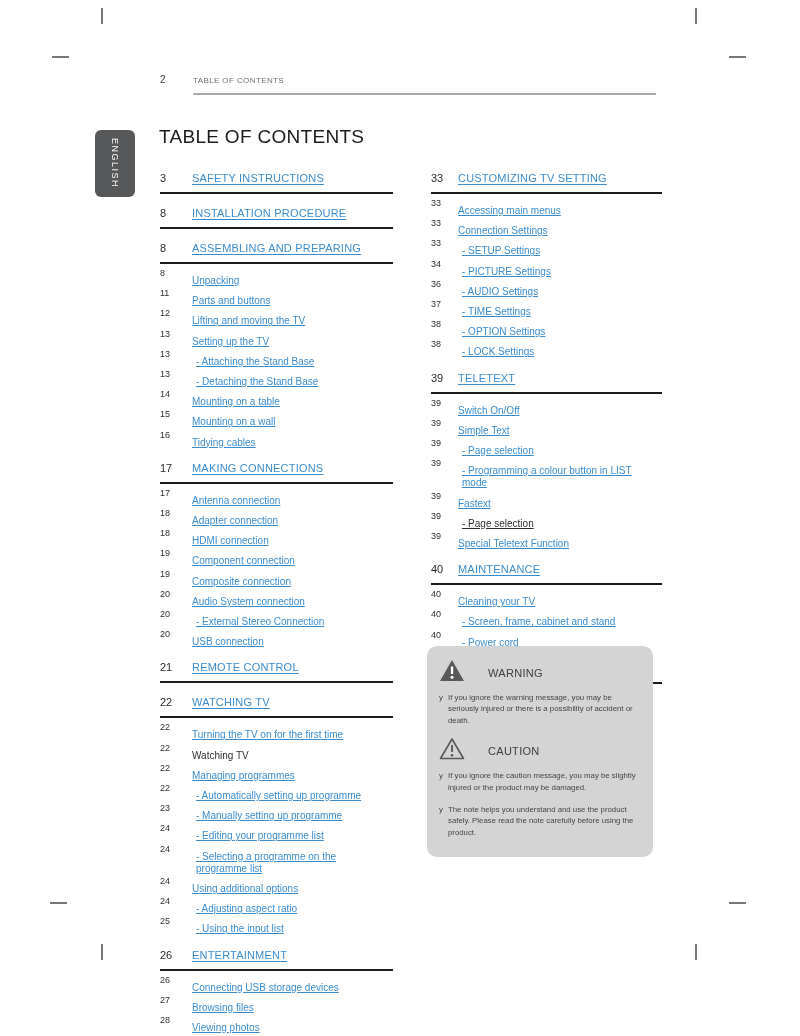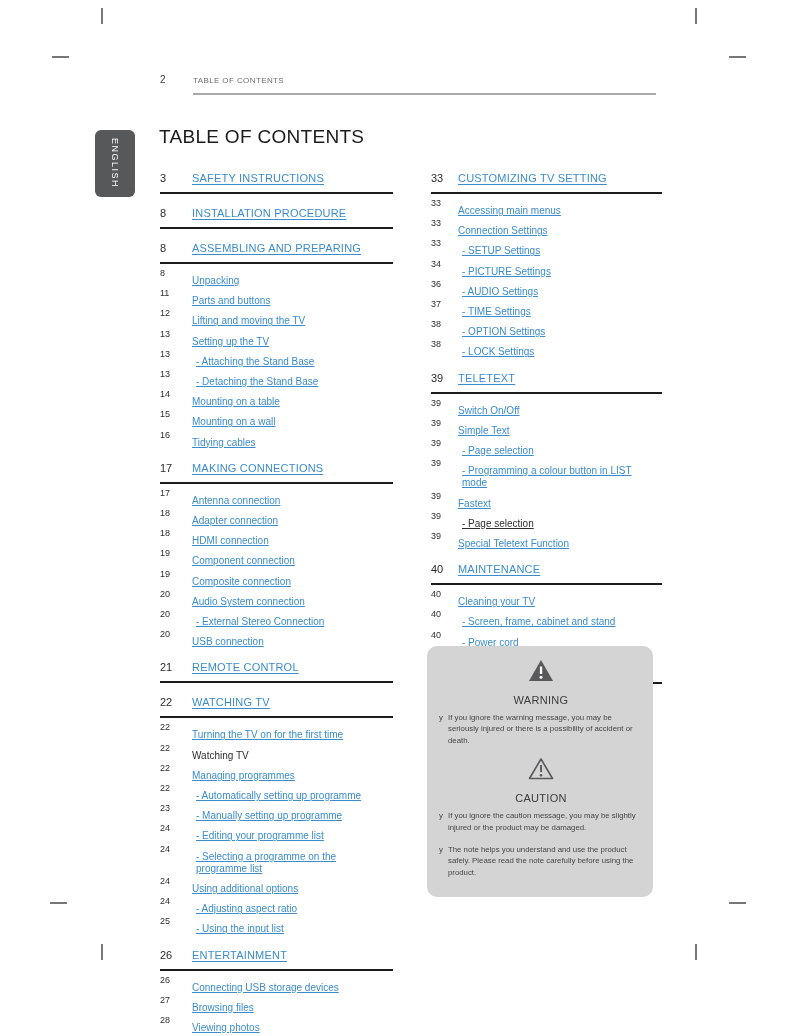--- a/index.html
+++ b/index.html
@@ -47,21 +47,21 @@
   .toc-col.right .entry .num{flex-basis:27px;}
   .entry .label{font-size:10px;max-width:185px;margin-top:8px;}
   .entry .label.link{color:#3b8ccd;text-decoration:underline;text-underline-offset:1px;cursor:pointer;}
   .entry .label.plain{color:#2e2e2e;text-decoration:none;}
   .entry .label.ind{padding-left:4px;text-decoration:underline;}
 
   
   .notes-box{position:absolute;left:427px;top:646px;width:226px;min-height:206px;box-sizing:border-box;
     background:#d4d4d4;border-radius:10px;padding:13px 10px 8px 12px;z-index:1;}
   .note-item{margin-bottom:11px;}
-  .note-head{display:flex;align-items:center;gap:8px;margin-bottom:6px;flex-direction:column;}
+  .note-head{display:flex;align-items:center;gap:23px;margin-bottom:6px;}
   .note-label{font-size:11px;color:#3d3d3d;letter-spacing:.3px;}
   .note-text{display:flex;margin:0;font-size:7.8px;line-height:11.4px;color:#454545;}
   .note-text .bullet{flex:0 0 9px;}
   .note-text .txt{flex:1;padding-right:6px;}
 </style>
 </head>
 <body>
 
 <div class="page">
 

